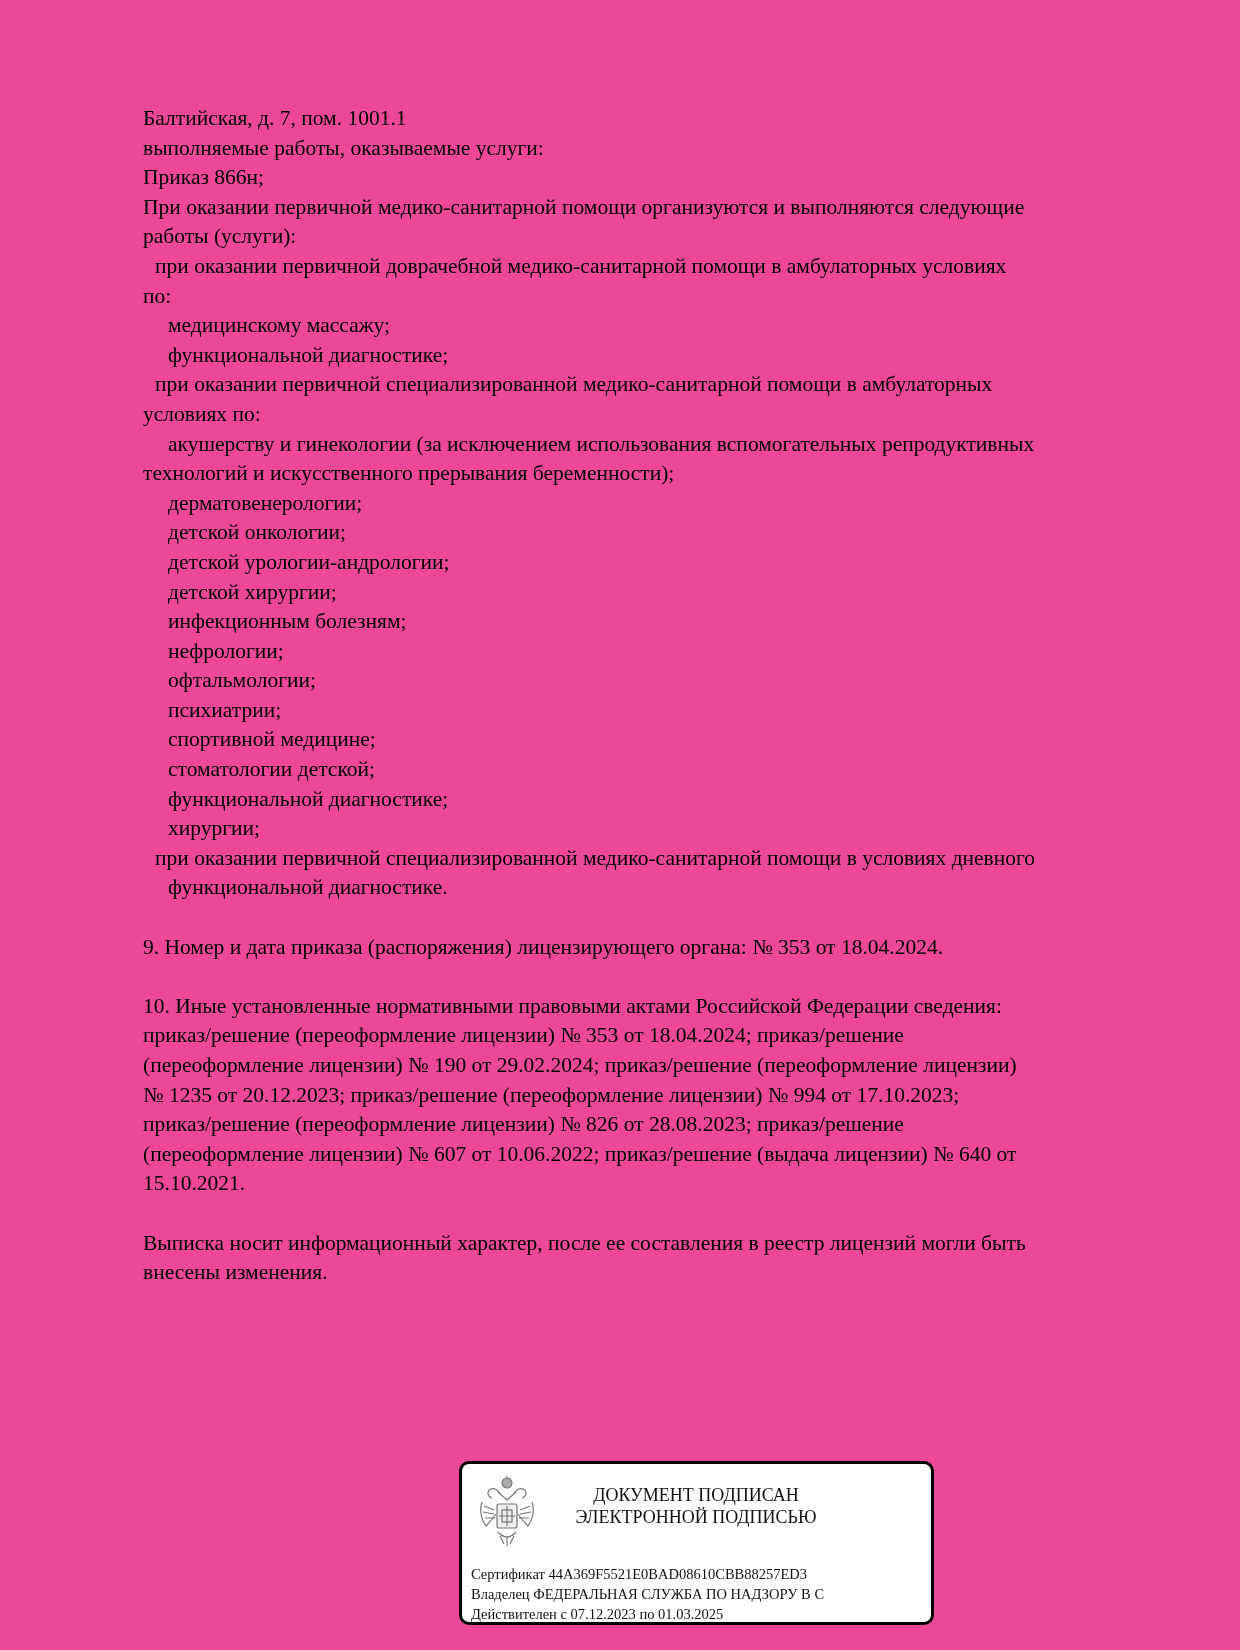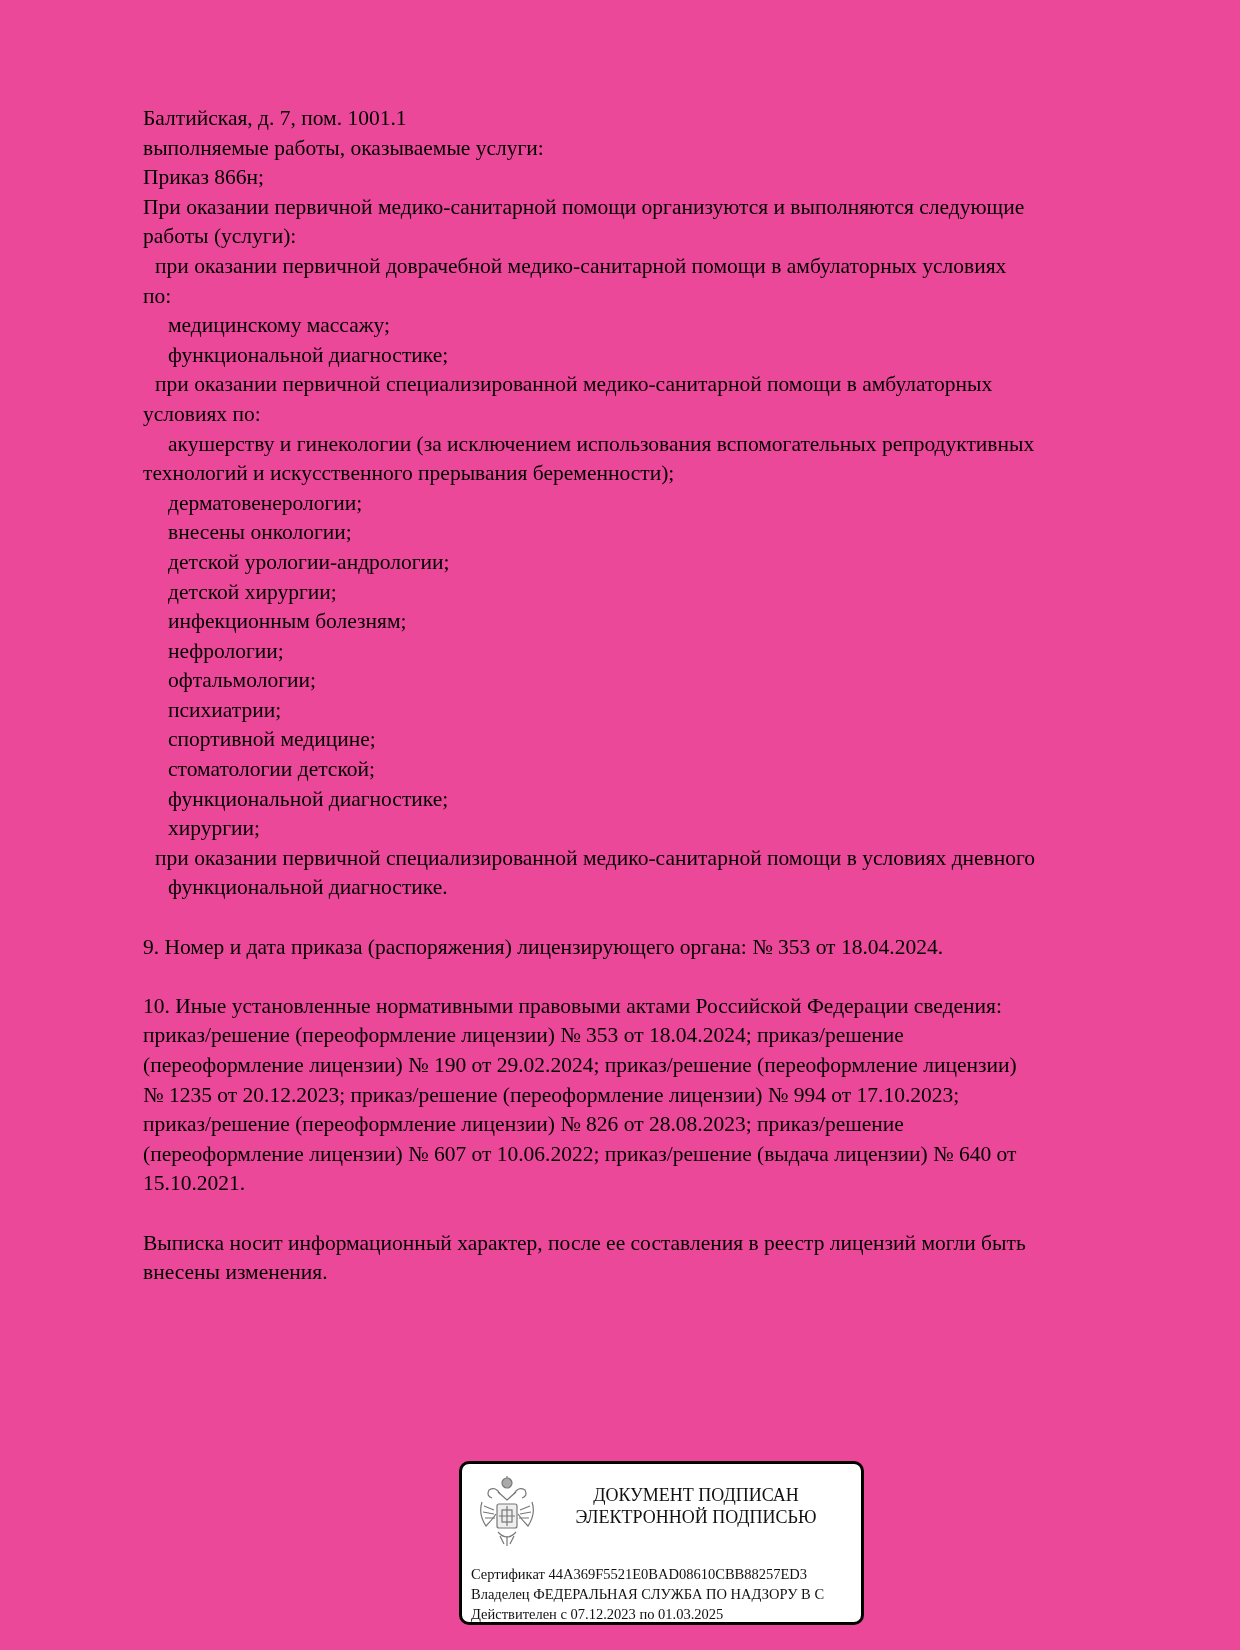--- a/index.html
+++ b/index.html
@@ -12,21 +12,21 @@
   .body-text {
     position: absolute; left: 143px; top: 104px; width: 1010px;
     font-size: 21.5px; line-height: 29.6px;
   }
   .line { white-space: nowrap; height: 29.6px; }
   .ind1 { padding-left: 12px; }
   .ind2 { padding-left: 25px; }
   .gap { height: 29.6px; }
 
   .stamp {
-    position: absolute; left: 459px; top: 1461px; width: 405px; height: 164px;
+    position: absolute; left: 459px; top: 1461px; width: 475px; height: 164px;
     border: 3px solid #000; border-radius: 10px; box-sizing: border-box;
     background: #fff; overflow: hidden;
   }
   .emblem { position: absolute; left: 14px; top: 10px; width: 62px; height: 74px; }
   .stamp-title {
     position: absolute; left: 84px; top: 20px; width: 300px; text-align: center;
     font-size: 18px; line-height: 22px; color: #111;
   }
   .stamp-info {
     position: absolute; left: 9px; top: 100px; font-size: 14.5px; line-height: 20px;
@@ -46,21 +46,21 @@
       <div class="line">работы (услуги):</div>
       <div class="line ind1">при оказании первичной доврачебной медико-санитарной помощи в амбулаторных условиях</div>
       <div class="line">по:</div>
       <div class="line ind2">медицинскому массажу;</div>
       <div class="line ind2">функциональной диагностике;</div>
       <div class="line ind1">при оказании первичной специализированной медико-санитарной помощи в амбулаторных</div>
       <div class="line">условиях по:</div>
       <div class="line ind2">акушерству и гинекологии (за исключением использования вспомогательных репродуктивных</div>
       <div class="line">технологий и искусственного прерывания беременности);</div>
       <div class="line ind2">дерматовенерологии;</div>
-      <div class="line ind2">внесены онкологии;</div>
+      <div class="line ind2">детской онкологии;</div>
       <div class="line ind2">детской урологии-андрологии;</div>
       <div class="line ind2">детской хирургии;</div>
       <div class="line ind2">инфекционным болезням;</div>
       <div class="line ind2">нефрологии;</div>
       <div class="line ind2">офтальмологии;</div>
       <div class="line ind2">психиатрии;</div>
       <div class="line ind2">спортивной медицине;</div>
       <div class="line ind2">стоматологии детской;</div>
       <div class="line ind2">функциональной диагностике;</div>
       <div class="line ind2">хирургии;</div>

